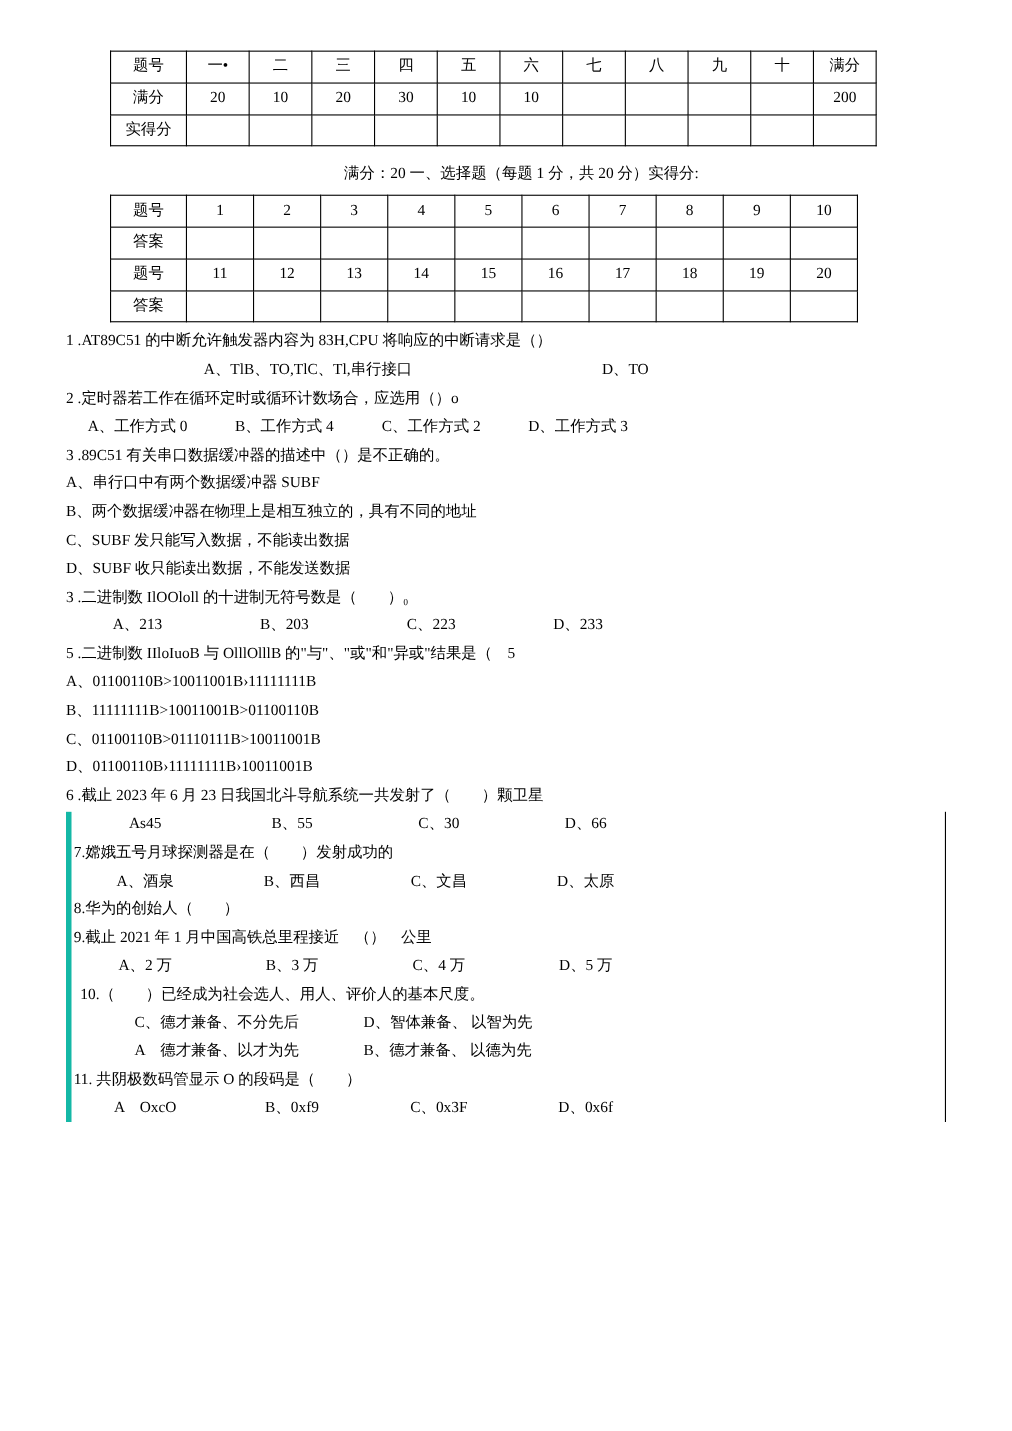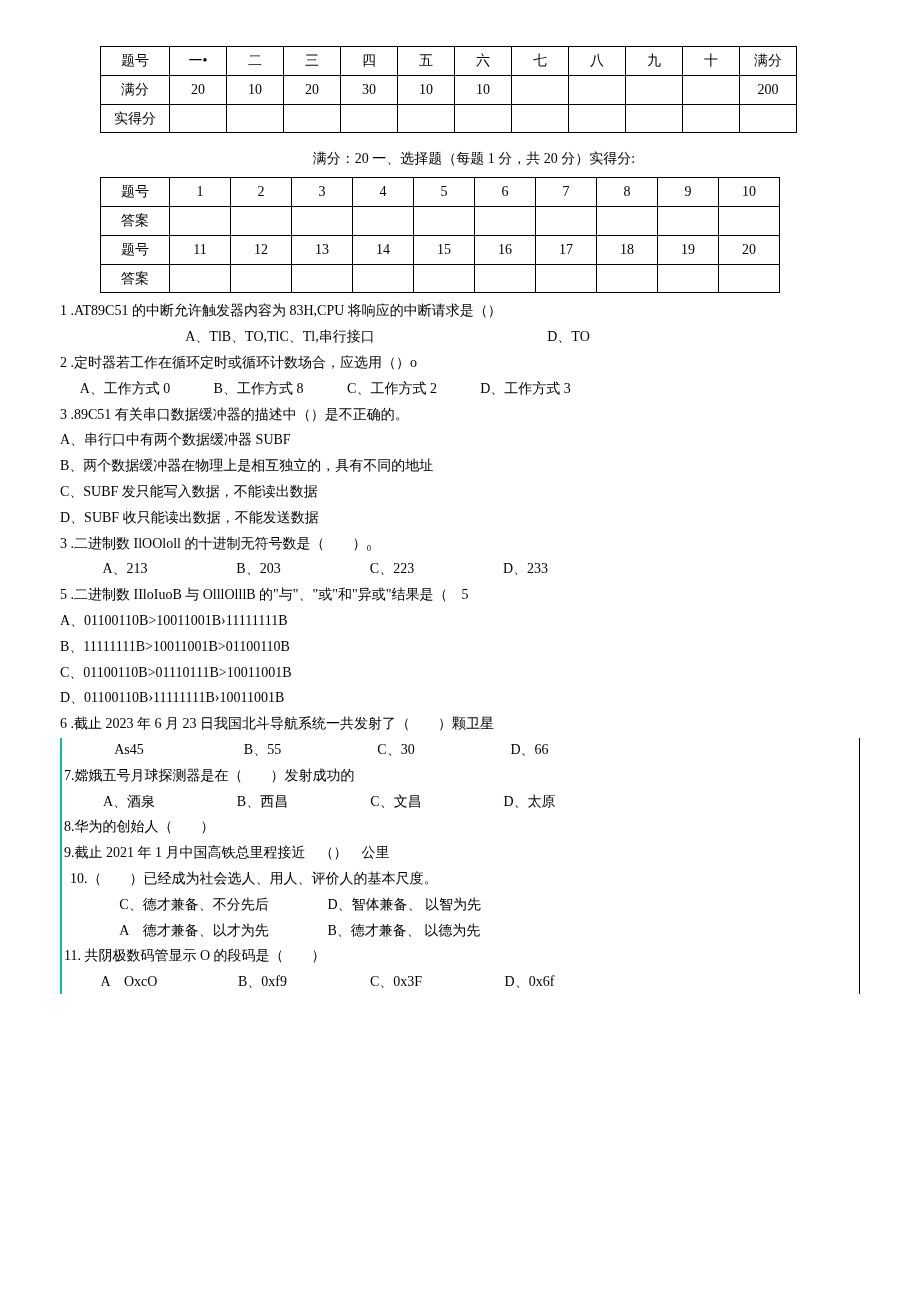--- a/index.html
+++ b/index.html
@@ -38,21 +38,21 @@
   }
   .opts {
     margin: 2px 0;
   }
   .opts span {
     display: inline-block;
     min-width: 130px;
     text-align: center;
   }
   .indent-group {
-    border-left: 2px solid #14b8a6;
+    border-left: 5px solid #14b8a6;
     border-right: 1px solid #000;
     padding-left: 2px;
     padding-right: 2px;
     margin-top: 2px;
   }
   .ans-table-wrap {
     margin-left: 40px;
   }
 </style>
 </head>
@@ -168,21 +168,21 @@
 
 <div class="q">1 .AT89C51 的中断允许触发器内容为 83H,CPU 将响应的中断请求是（）</div>
 <div class="opts">
   <span style="min-width:440px;">A、TlB、TO,TlC、Tl,串行接口</span>
   <span>D、TO</span>
 </div>
 
 <div class="q">2 .定时器若工作在循环定时或循环计数场合，应选用（）o</div>
 <div class="opts">
   <span>A、工作方式 0</span>
-  <span>B、工作方式 8</span>
+  <span>B、工作方式 4</span>
   <span>C、工作方式 2</span>
   <span>D、工作方式 3</span>
 </div>
 
 <div class="q">3 .89C51 有关串口数据缓冲器的描述中（）是不正确的。</div>
 <div class="q">A、串行口中有两个数据缓冲器 SUBF</div>
 <div class="q">B、两个数据缓冲器在物理上是相互独立的，具有不同的地址</div>
 <div class="q">C、SUBF 发只能写入数据，不能读出数据</div>
 <div class="q">D、SUBF 收只能读出数据，不能发送数据</div>
 
@@ -214,20 +214,26 @@
   <div class="opts">
     <span>A、酒泉</span>
     <span>B、西昌</span>
     <span>C、文昌</span>
     <span>D、太原</span>
   </div>
 
   <div class="q">8.华为的创始人（　　）</div>
 
   <div class="q">9.截止 2021 年 1 月中国高铁总里程接近　（）　公里</div>
+  <div class="opts">
+    <span>A、2 万</span>
+    <span>B、3 万</span>
+    <span>C、4 万</span>
+    <span>D、5 万</span>
+  </div>
 
   <div class="q" style="margin-left:6px;">10.（　　）已经成为社会选人、用人、评价人的基本尺度。</div>
   <div class="opts">
     <span style="min-width:260px;">C、德才兼备、不分先后</span>
     <span>D、智体兼备、 以智为先</span>
   </div>
   <div class="opts">
     <span style="min-width:260px;">A　德才兼备、以才为先</span>
     <span>B、德才兼备、 以德为先</span>
   </div>

